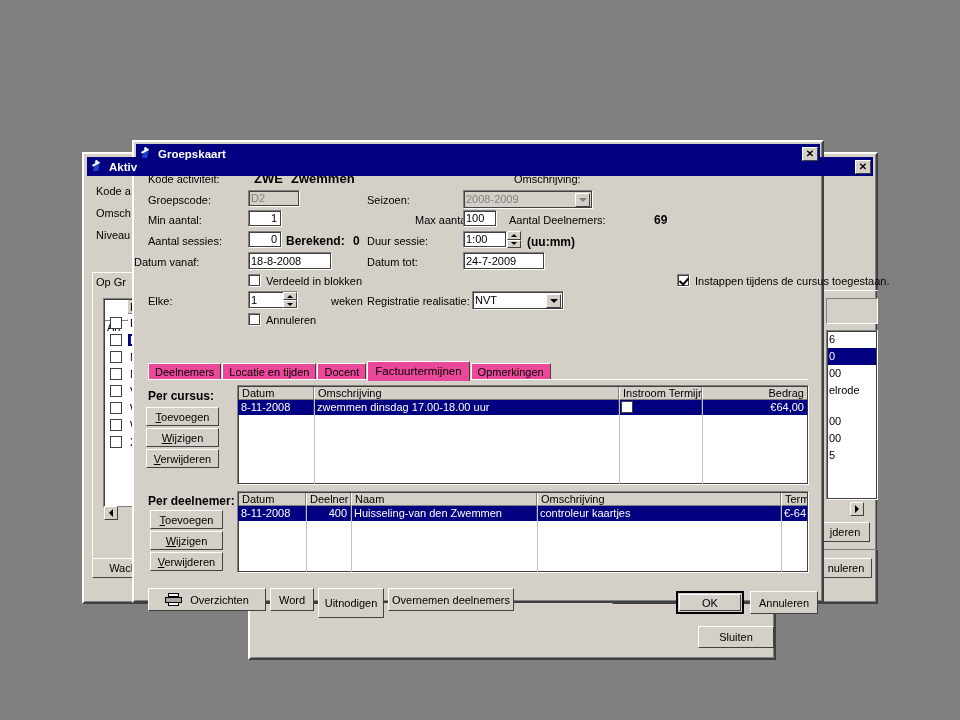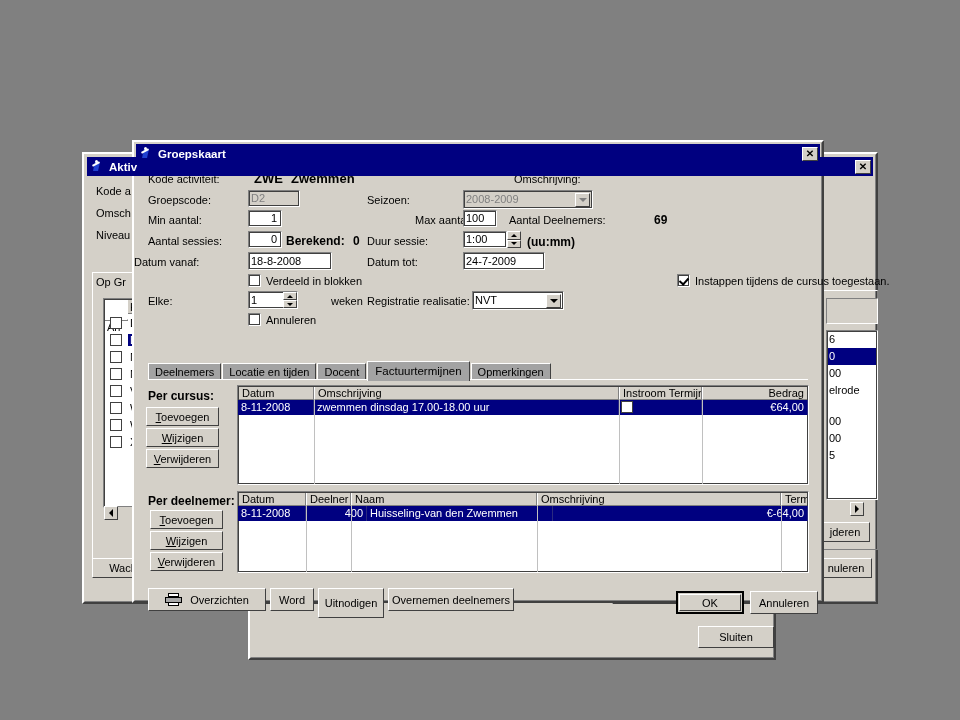--- a/index.html
+++ b/index.html
@@ -89,21 +89,21 @@
   .spin{position:absolute;width:14px;box-sizing:border-box;display:flex;flex-direction:column;}
   .spin div{flex:1;background:#d4d0c8;box-sizing:border-box;
     border-top:1px solid #fff;border-left:1px solid #fff;
     border-right:1px solid #404040;border-bottom:1px solid #404040;
     display:flex;align-items:center;justify-content:center;}
   .tup{width:0;height:0;border-left:3px solid transparent;border-right:3px solid transparent;border-bottom:3px solid #000;}
   .tdn{width:0;height:0;border-left:3px solid transparent;border-right:3px solid transparent;border-top:3px solid #000;}
 
   
   .tabstrip{position:absolute;display:flex;align-items:flex-end;}
-  .tab{background:#a3a3a3;box-sizing:border-box;height:17px;margin-right:1px;
+  .tab{background:#ec4899;box-sizing:border-box;height:17px;margin-right:1px;
     border-top:1px solid #fff;border-left:1px solid #fff;border-right:1px solid #404040;
     padding:0 6px;font-size:11px;line-height:16px;white-space:nowrap;}
   .tab.active{height:20px;line-height:18px;font-size:11.5px;position:relative;z-index:3;
     border-bottom:none;margin-bottom:-1px;padding:0 7px;}
 
   
   .grid{position:absolute;box-sizing:border-box;background:#fff;
     border-top:1px solid #808080;border-left:1px solid #808080;
     border-right:1px solid #fff;border-bottom:1px solid #fff;
     outline:1px solid #404040;outline-offset:-2px;overflow:hidden;}
@@ -423,22 +423,23 @@
           <div class="gh" style="width:244px;">Omschrijving</div>
           <div class="gh" style="flex:1;">Termijn bedr</div>
         </div>
         <div class="gbody" style="height:68px;">
           <div class="vline" style="left:68px;"></div>
           <div class="vline" style="left:113px;"></div>
           <div class="vline" style="left:299px;"></div>
           <div class="vline" style="left:543px;"></div>
           <div class="grow sel">
             <div class="gc" style="width:68px;">8-11-2008</div>
-            <div class="gc r" style="width:45px;margin-left:16px;">400</div>
+            <div class="gc r" style="width:45px;">400</div>
             <div class="gc" style="width:186px;">Huisseling-van den Zwemmen</div>
+            <div class="gc" style="width:244px;">controleur kaartjes</div>
             <div class="gc r" style="flex:1;">€-64,00</div>
           </div>
         </div>
       </div>
 
       <div class="btn" style="left:14px;top:425px;width:118px;height:23px;gap:8px;">
         <span class="printer">
             <i class="top"></i>
             <i class="mid"></i>
             <i class="bot"></i>

